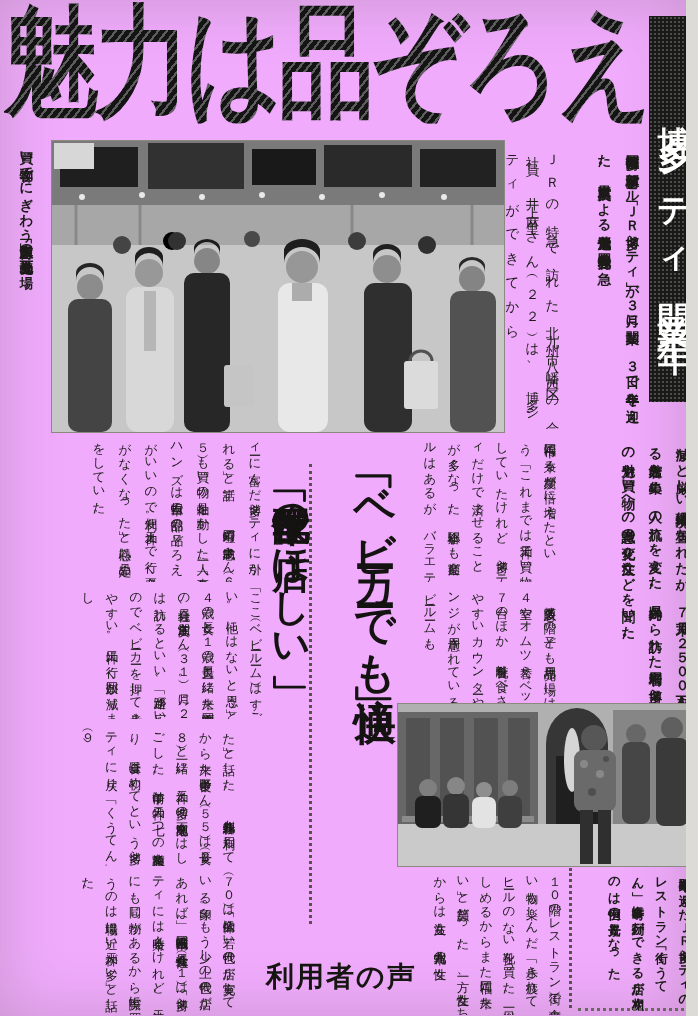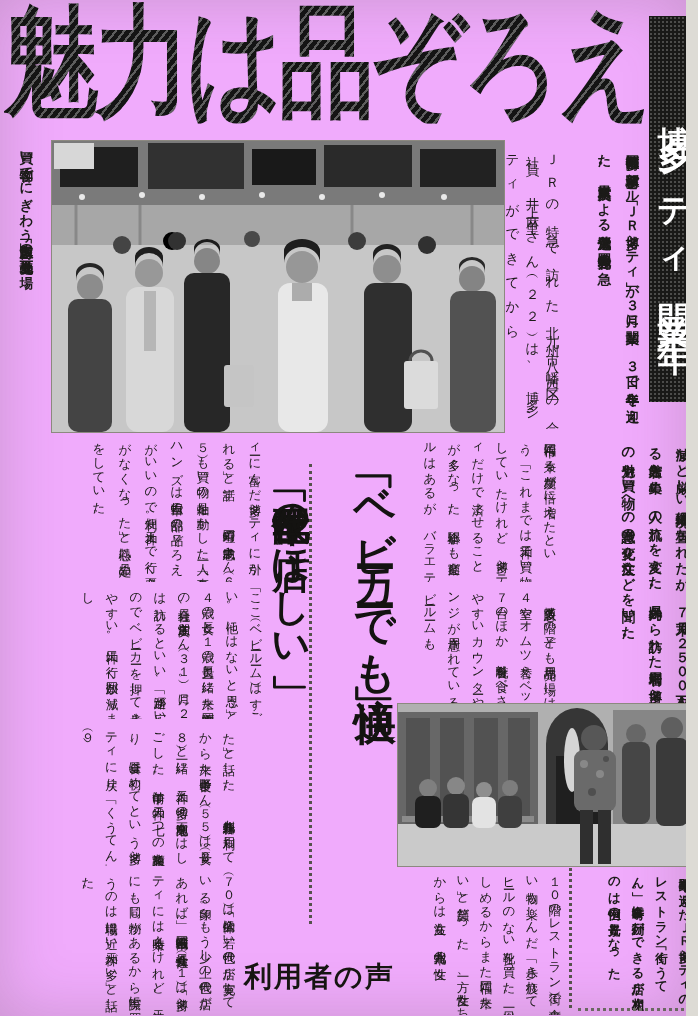--- a/index.html
+++ b/index.html
@@ -52,21 +52,21 @@
   .bottom-caption{left:578px;top:868px;width:118px;height:143px;line-height:23.5px;font-weight:600;}
   
   .vhead{
     position:absolute;writing-mode:vertical-rl;
     font-family:"Liberation Sans","DejaVu Sans",sans-serif;
     font-weight:900;color:#141311;line-height:1;overflow:hidden;
   }
   .head-baby{left:318px;top:462px;width:78px;height:462px;font-size:42px;letter-spacing:-4px;}
   .head-senior{left:238px;top:478px;width:72px;height:430px;font-size:38px;letter-spacing:0;}
   .section-label{
-    position:absolute;left:244px;top:958px;
+    position:absolute;left:266px;top:958px;
     font-family:"Liberation Sans","DejaVu Sans",sans-serif;
     font-size:28px;font-weight:800;letter-spacing:2px;color:#161511;
   }
   
   .dotsep-v{position:absolute;width:0;border-left:3px dotted #55524c;}
   .sep1{left:309px;top:464px;height:460px;}
   .sep2{left:569px;top:868px;height:140px;}
   .dotsep-h{position:absolute;height:0;border-top:3px dotted #6b6862;left:578px;top:1008px;width:118px;}
   
   .photo{position:absolute;overflow:hidden;background:#c7c4bd;box-shadow:0 0 0 1px #8c8980;}

